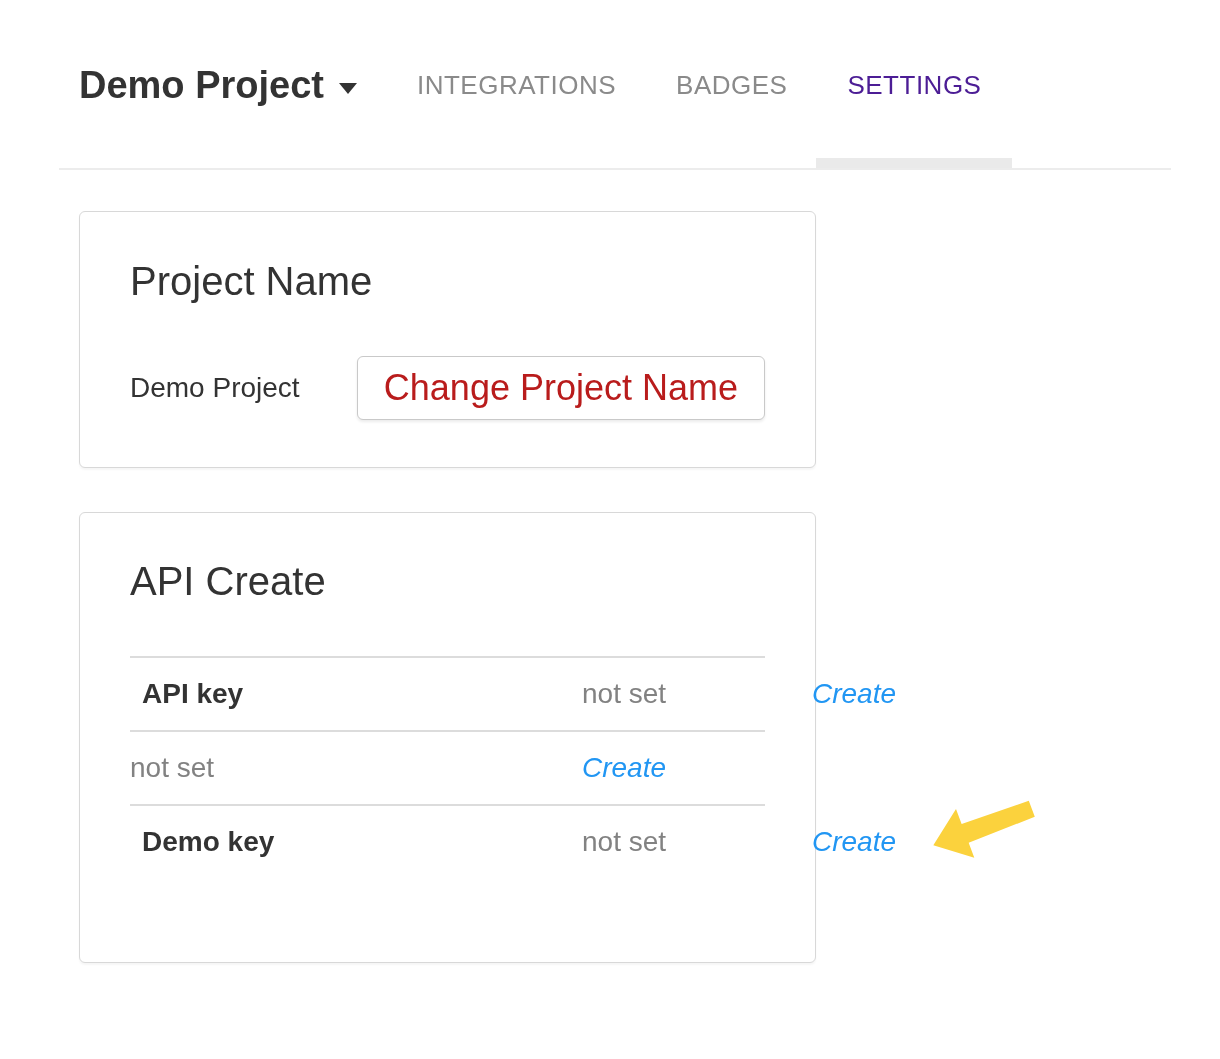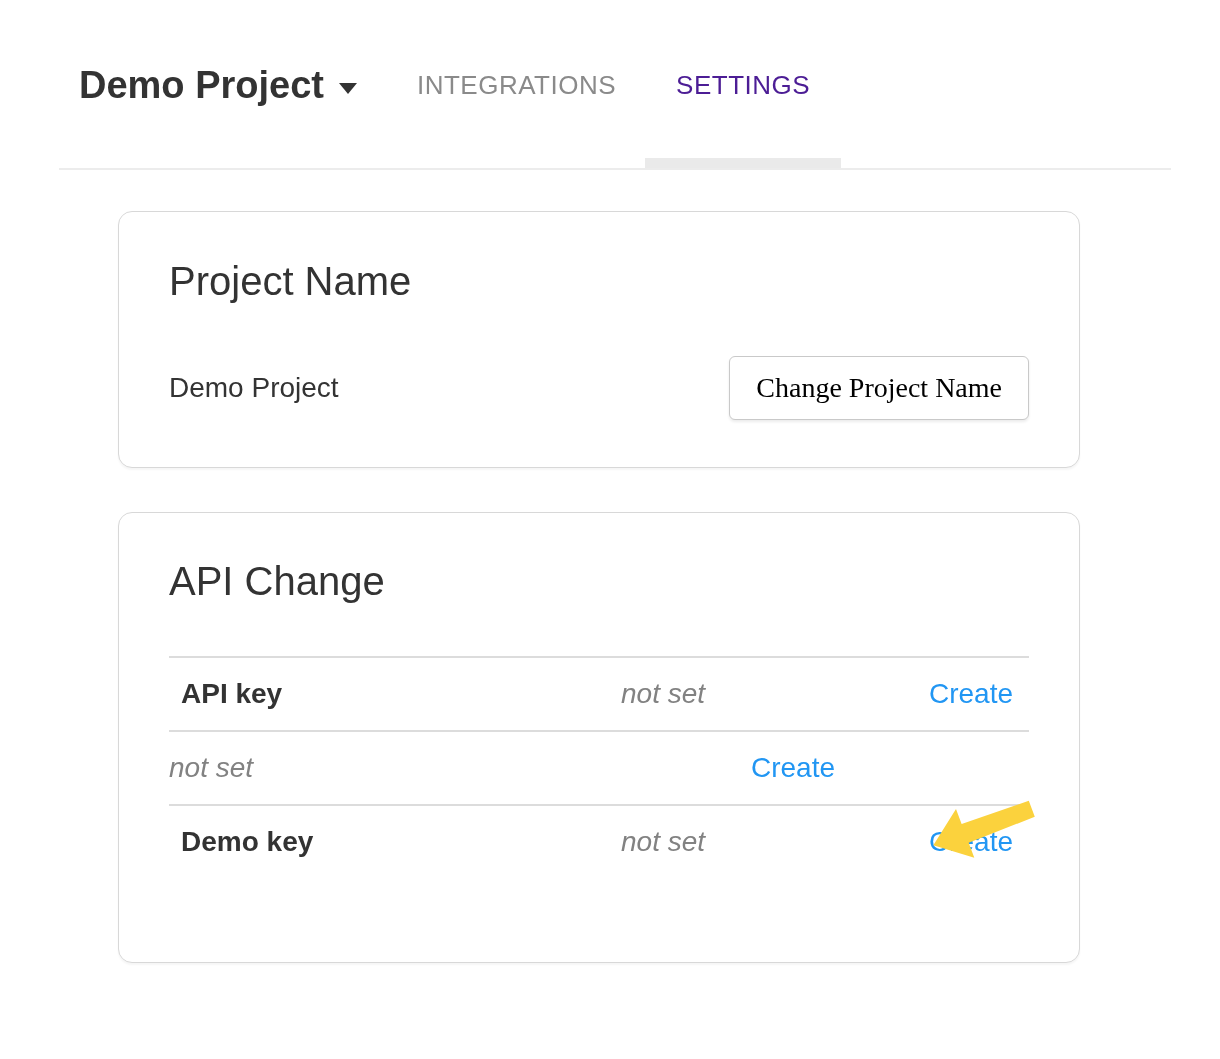--- a/index.html
+++ b/index.html
@@ -39,89 +39,92 @@
     white-space: nowrap;
   }
   .tab.active { color: #4c1d95; }
   .tab-indicator {
     position: absolute; left: -31px; right: -31px; top: 158px; height: 10px;
     background: #eaeaea;
   }
 
   
   .card {
-    width: 962px; margin-left: 118px; background: #fff;
-    border: 1px solid #d8d8d8; border-radius: 14px;
+    width: 737px; margin-left: 79px; background: #fff;
+    border: 1px solid #d8d8d8; border-radius: 6px;
     box-shadow: 0 2px 2px rgba(0,0,0,0.04);
   }
   .card-1 { margin-top: 41px; height: 257px; padding: 46px 50px 0 50px; }
   .card-2 { margin-top: 44px; height: 451px; padding: 45px 50px 0 50px; }
   .card-title { font-size: 40px; font-weight: 400; color: #333; line-height: 1.15; }
 
   .name-row {
     margin-top: 52px; display: flex; align-items: center;
     justify-content: space-between;
   }
   .current-name { font-size: 28px; color: #333; }
   .btn {
     height: 64px; padding: 0 26px; background: #fff;
     border: 1px solid #c9c9c9; border-radius: 6px;
-    font-size: 28px; color: #000000;
-    font-family: Liberation Serif, serif;
+    font-size: 36px; color: #b91c1c;
+    font-family: Liberation Sans, sans-serif;
     box-shadow: 0 2px 3px rgba(0,0,0,0.08);
     cursor: pointer;
   }
 
   
   .api-table { margin-top: 52px; }
   .api-row {
     display: grid; grid-template-columns: 452px 230px 1fr;
     align-items: center; height: 74px;
     border-top: 2px solid #dcdcdc;
   }
   .api-label { font-size: 28px; color: #333; padding-left: 12px; font-weight: bold; }
-  .api-value { font-size: 28px; font-style: italic; color: #828282; }
-  .api-action { text-align: right; padding-right: 16px; }
+  .api-value { font-size: 28px; color: #828282; }
+  .api-action { padding-right: 16px; font-style: italic; }
   .api-action a {
     font-size: 28px; color: #2196f3; text-decoration: none; cursor: pointer;
   }
 
   
   .arrow-wrap { position: absolute; left: 928px; top: 790px; z-index: 5; }
 </style>
 </head>
 <body>
 
 <div class="header">
   <div class="nav">
     <div class="project-switcher">
       <span class="title">Demo Project</span>
       <span class="caret"></span>
     </div>
     <div class="tab">
       <span>INTEGRATIONS</span>
     </div>
+    <div class="tab">
+      <span>BADGES</span>
+    </div>
     <div class="tab active">
       <span>SETTINGS</span>
       <span class="tab-indicator"></span>
     </div>
   </div>
   <div class="header-line"></div>
 </div>
 
 <div class="card card-1">
   <div class="card-title">Project Name</div>
   <div class="name-row">
     <span class="current-name">Demo Project</span>
     <button class="btn">Change Project Name</button>
   </div>
 </div>
 
 <div class="card card-2">
-  <div class="card-title">API Change</div>
+  <div class="card-title">API Create</div>
   <div class="api-table">
 
     <div class="api-row">
       <span class="api-label">API key</span>
       <span class="api-value">not set</span>
       <span class="api-action">
         <a>Create</a>
       </span>
     </div>
 

